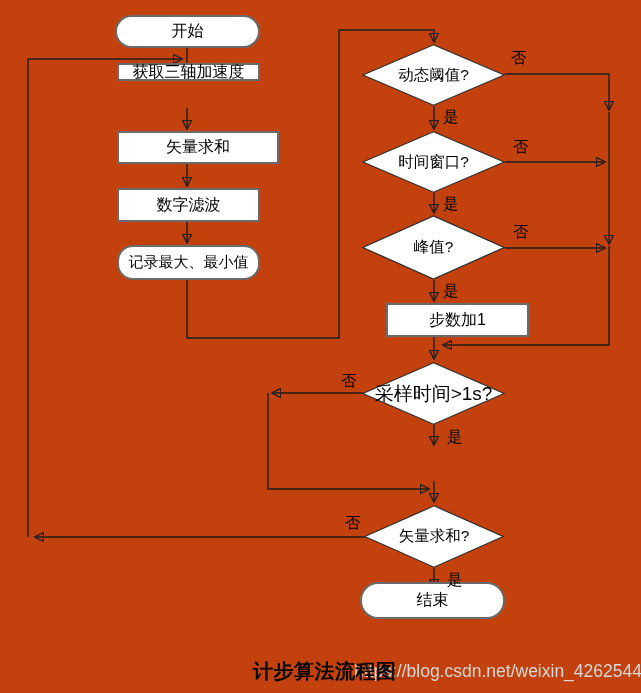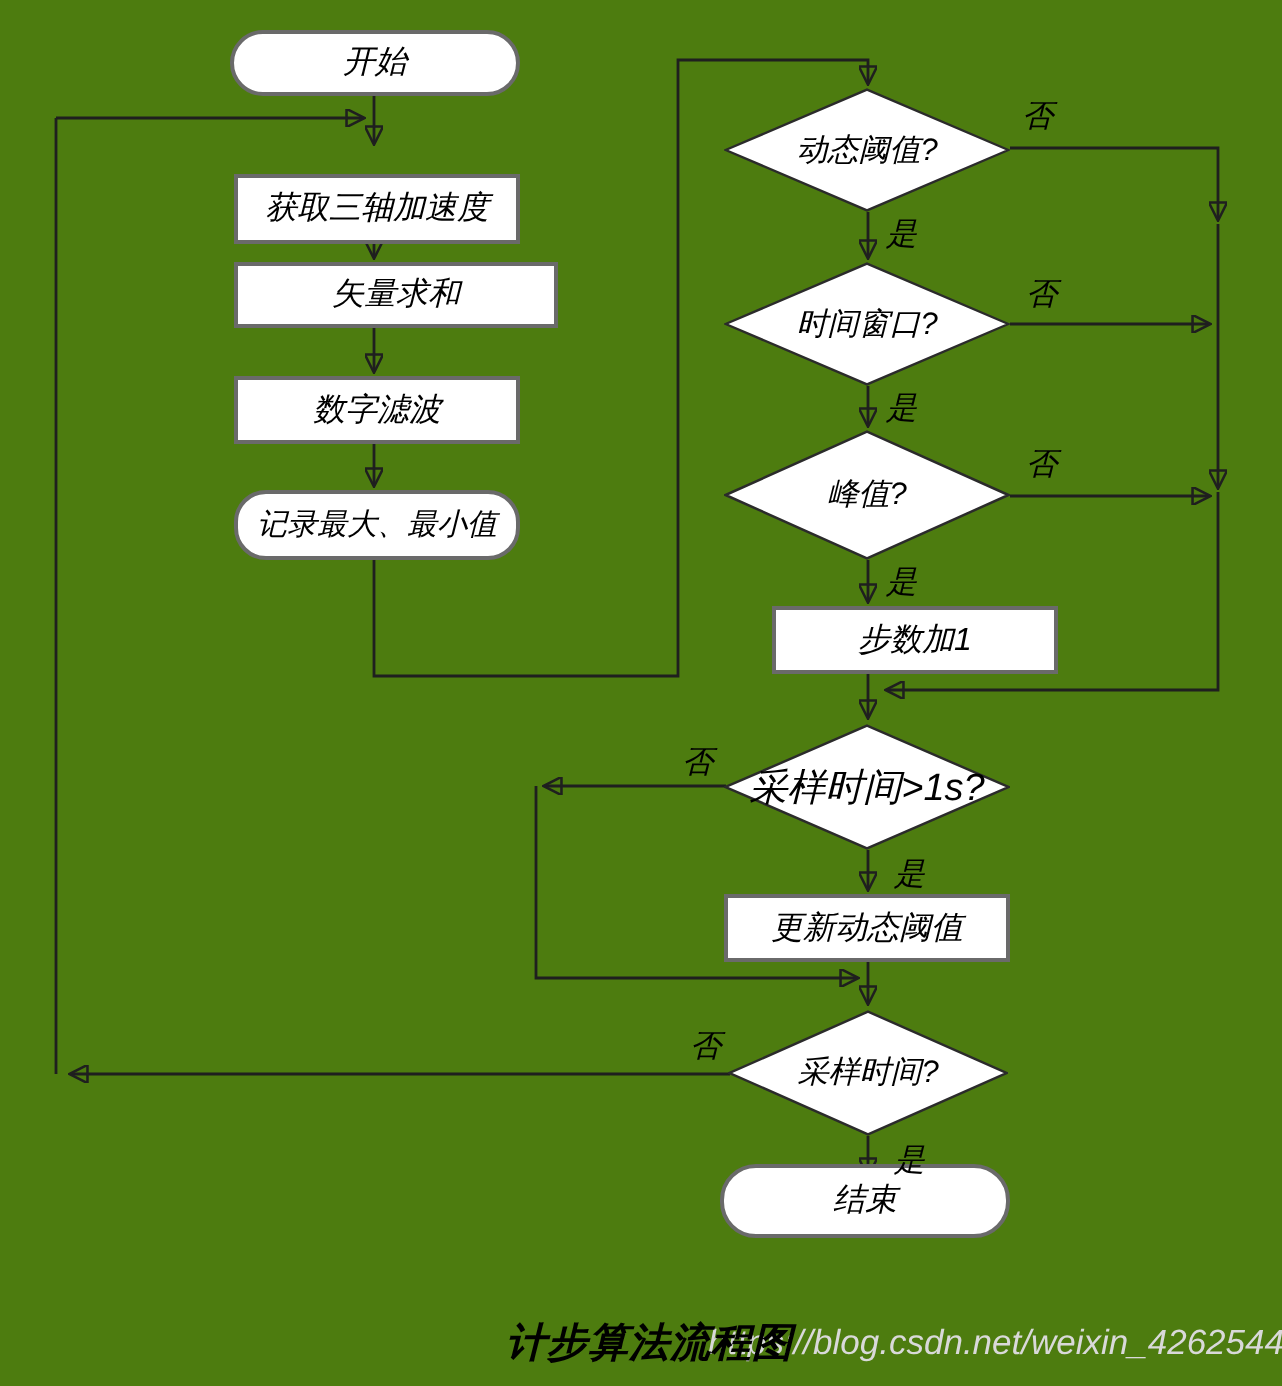--- a/index.html
+++ b/index.html
@@ -4,25 +4,24 @@
 <style>
   html, body {
     margin: 0;
     padding: 0;
     background: #ffffff;
   }
   #stage {
     position: relative;
     width: 641px;
     height: 693px;
-    background: #4d7c0f;
+    background: #c2410c;
     overflow: hidden;
     font-family: "Liberation Sans", sans-serif;
     color: #000000;
-    font-style: italic;
   }
   .node {
     position: absolute;
     box-sizing: border-box;
     display: flex;
     align-items: center;
     justify-content: center;
     font-size: 16px;
     color: #000000;
     background: #ffffff;
@@ -125,21 +124,21 @@
     <path d="M434,481 V501" marker-end="url(#arr)"></path>
     <path d="M365,537 H36" marker-end="url(#arr)"></path>
     <path d="M28,537 V59"></path>
     <path d="M434,568 V587" marker-end="url(#arr)"></path>
   </svg>
 
   <div class="node stadium" style="left:115px; top:15px; width:145px; height:33px;">
     <span>开始</span>
   </div>
 
-  <div class="node rect" style="left:117px; top:87px; width:143px; height:35px;">
+  <div class="node rect" style="left:117px; top:63px; width:143px; height:18px;">
     <span>获取三轴加速度</span>
   </div>
 
   <div class="node rect" style="left:117px; top:131px; width:162px; height:33px;">
     <span>矢量求和</span>
   </div>
 
   <div class="node rect" style="left:117px; top:188px; width:143px; height:34px;">
     <span>数字滤波</span>
   </div>
@@ -173,29 +172,26 @@
     <span>步数加1</span>
   </div>
 
   <div class="node diamond" style="left:362px; top:362px; width:143px; height:63px;">
     <svg viewBox="0 0 143 62" preserveAspectRatio="none">
       <polygon points="71.5,0.8 142.2,31 71.5,61.2 0.8,31" fill="#ffffff" stroke="#2b2b2b" stroke-width="1.2"></polygon>
     </svg>
     <span class="dlabel" style="font-size:19px;">采样时间&gt;1s?</span>
   </div>
 
-  <div class="node rect" style="left:362px; top:447px; width:143px; height:34px;">
-    <span>更新动态阈值</span>
-  </div>
 
   <div class="node diamond" style="left:364px; top:505px; width:140px; height:63px;">
     <svg viewBox="0 0 143 62" preserveAspectRatio="none">
       <polygon points="71.5,0.8 142.2,31 71.5,61.2 0.8,31" fill="#ffffff" stroke="#2b2b2b" stroke-width="1.2"></polygon>
     </svg>
-    <span class="dlabel">采样时间?</span>
+    <span class="dlabel">矢量求和?</span>
   </div>
 
   <div class="node stadium" style="left:360px; top:582px; width:145px; height:37px; border-radius:18px;">
     <span>结束</span>
   </div>
 
   <div class="branch-label" style="left:443px; top:107px;">是</div>
   <div class="branch-label" style="left:511px; top:48px;">否</div>
   <div class="branch-label" style="left:443px; top:194px;">是</div>
   <div class="branch-label" style="left:513px; top:137px;">否</div>

